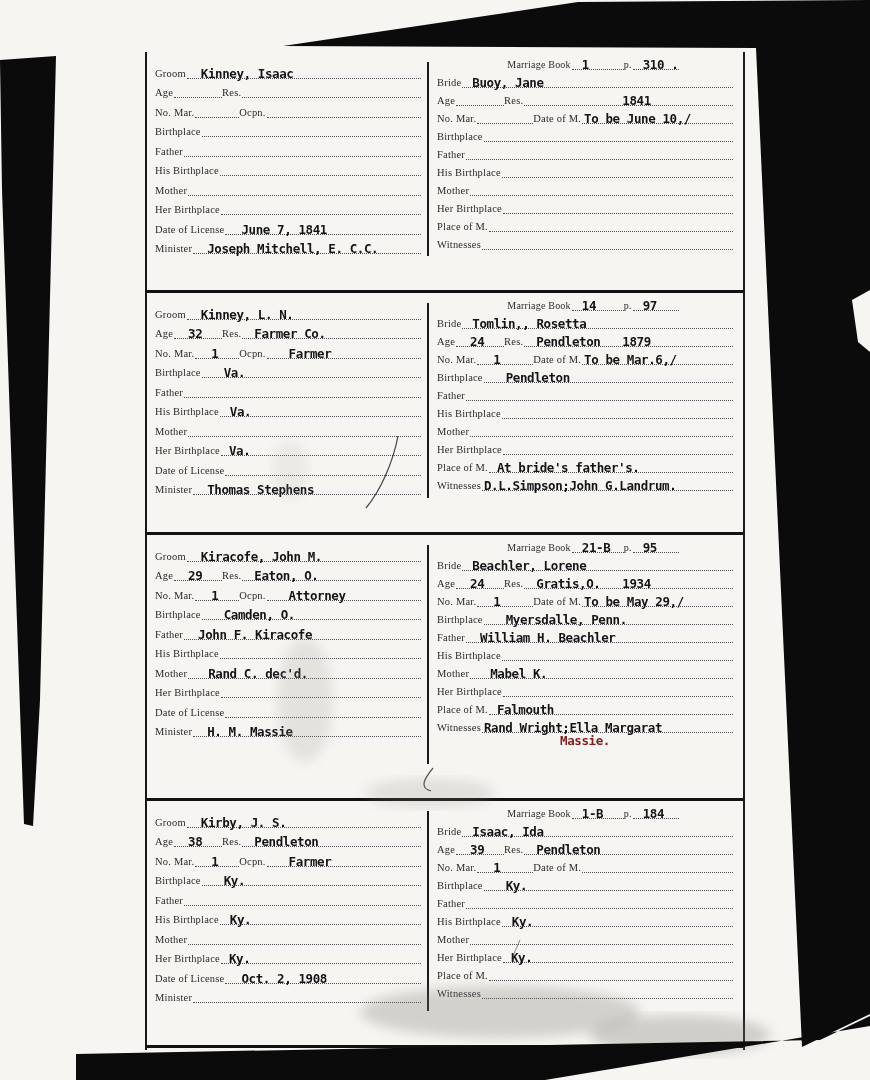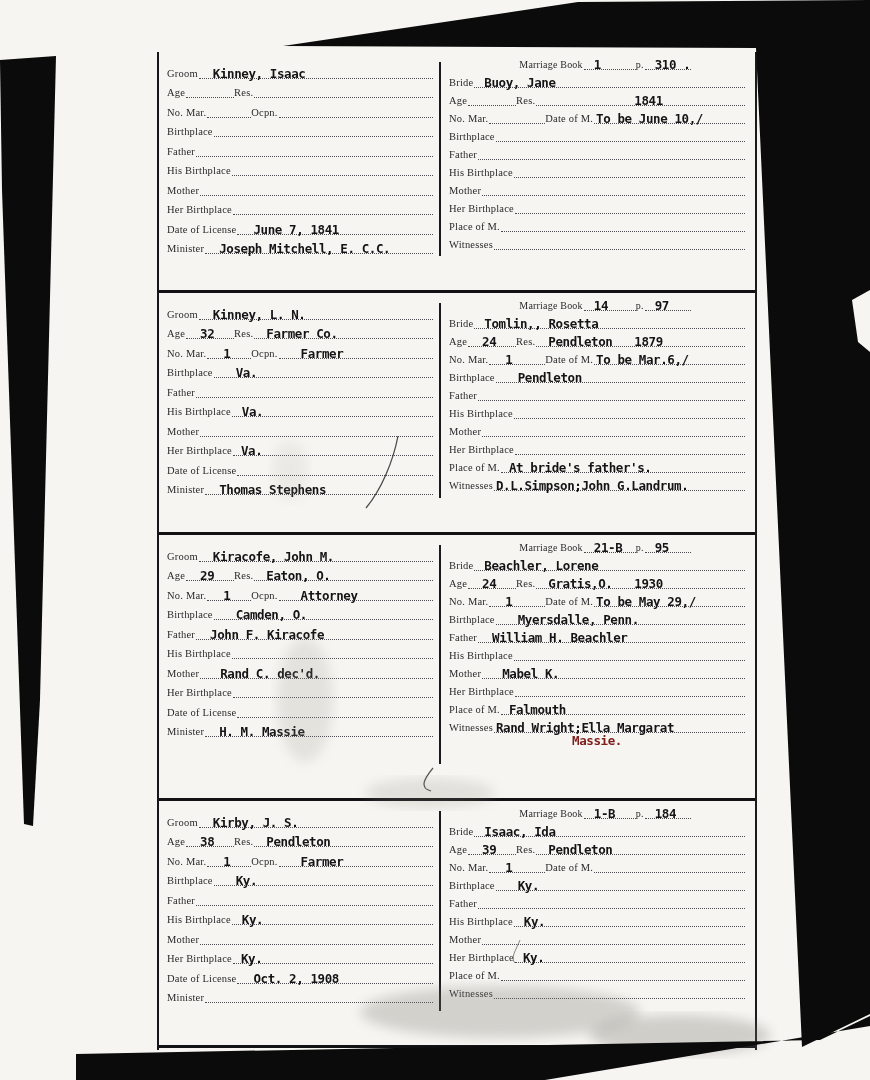--- a/index.html
+++ b/index.html
@@ -4,21 +4,21 @@
 <style>
   html,body{margin:0;padding:0;background:#e9e8e4;}
   #canvas{
     position:relative;width:870px;height:1080px;overflow:hidden;
     background:#f6f5f1;
     font-family:"Liberation Serif", serif;
   }
   #scanlayer{position:absolute;left:0;top:0;z-index:3;pointer-events:none;}
   
   #form{
-    position:absolute;left:157px;top:52px;width:600px;height:998px;z-index:2;
+    position:absolute;left:145px;top:52px;width:600px;height:998px;z-index:2;
     box-sizing:border-box;
     border-left:2.5px solid #17171a;
     border-right:2.5px solid #1b1b1e;
   }
   .card{
     position:relative;display:flex;box-sizing:border-box;
     border-bottom:3px solid #121215;
   }
   .card.h1{height:241px}.card.h2{height:242px}.card.h3{height:266px}.card.h4{height:246.5px}
   .divider{position:absolute;left:280px;top:10px;bottom:34px;width:2px;background:#1a1a1d;}
@@ -494,21 +494,21 @@
             </span>
       </div>
       <div class="row">
         <span class="lbl">Age</span>
         <span class="fill w48">
               <span class="val o14">24</span>
             </span>
         <span class="lbl">Res.</span>
         <span class="fill">
               <span class="val o12">Gratis,O.</span>
-              <span class="val yr">1930</span>
+              <span class="val yr">1934</span>
             </span>
       </div>
       <div class="row">
         <span class="lbl">No. Mar.</span>
         <span class="fill w56">
               <span class="val o16">1</span>
             </span>
         <span class="lbl">Date of M.</span>
         <span class="fill">
               <span class="val o2">To be May 29,/</span>

